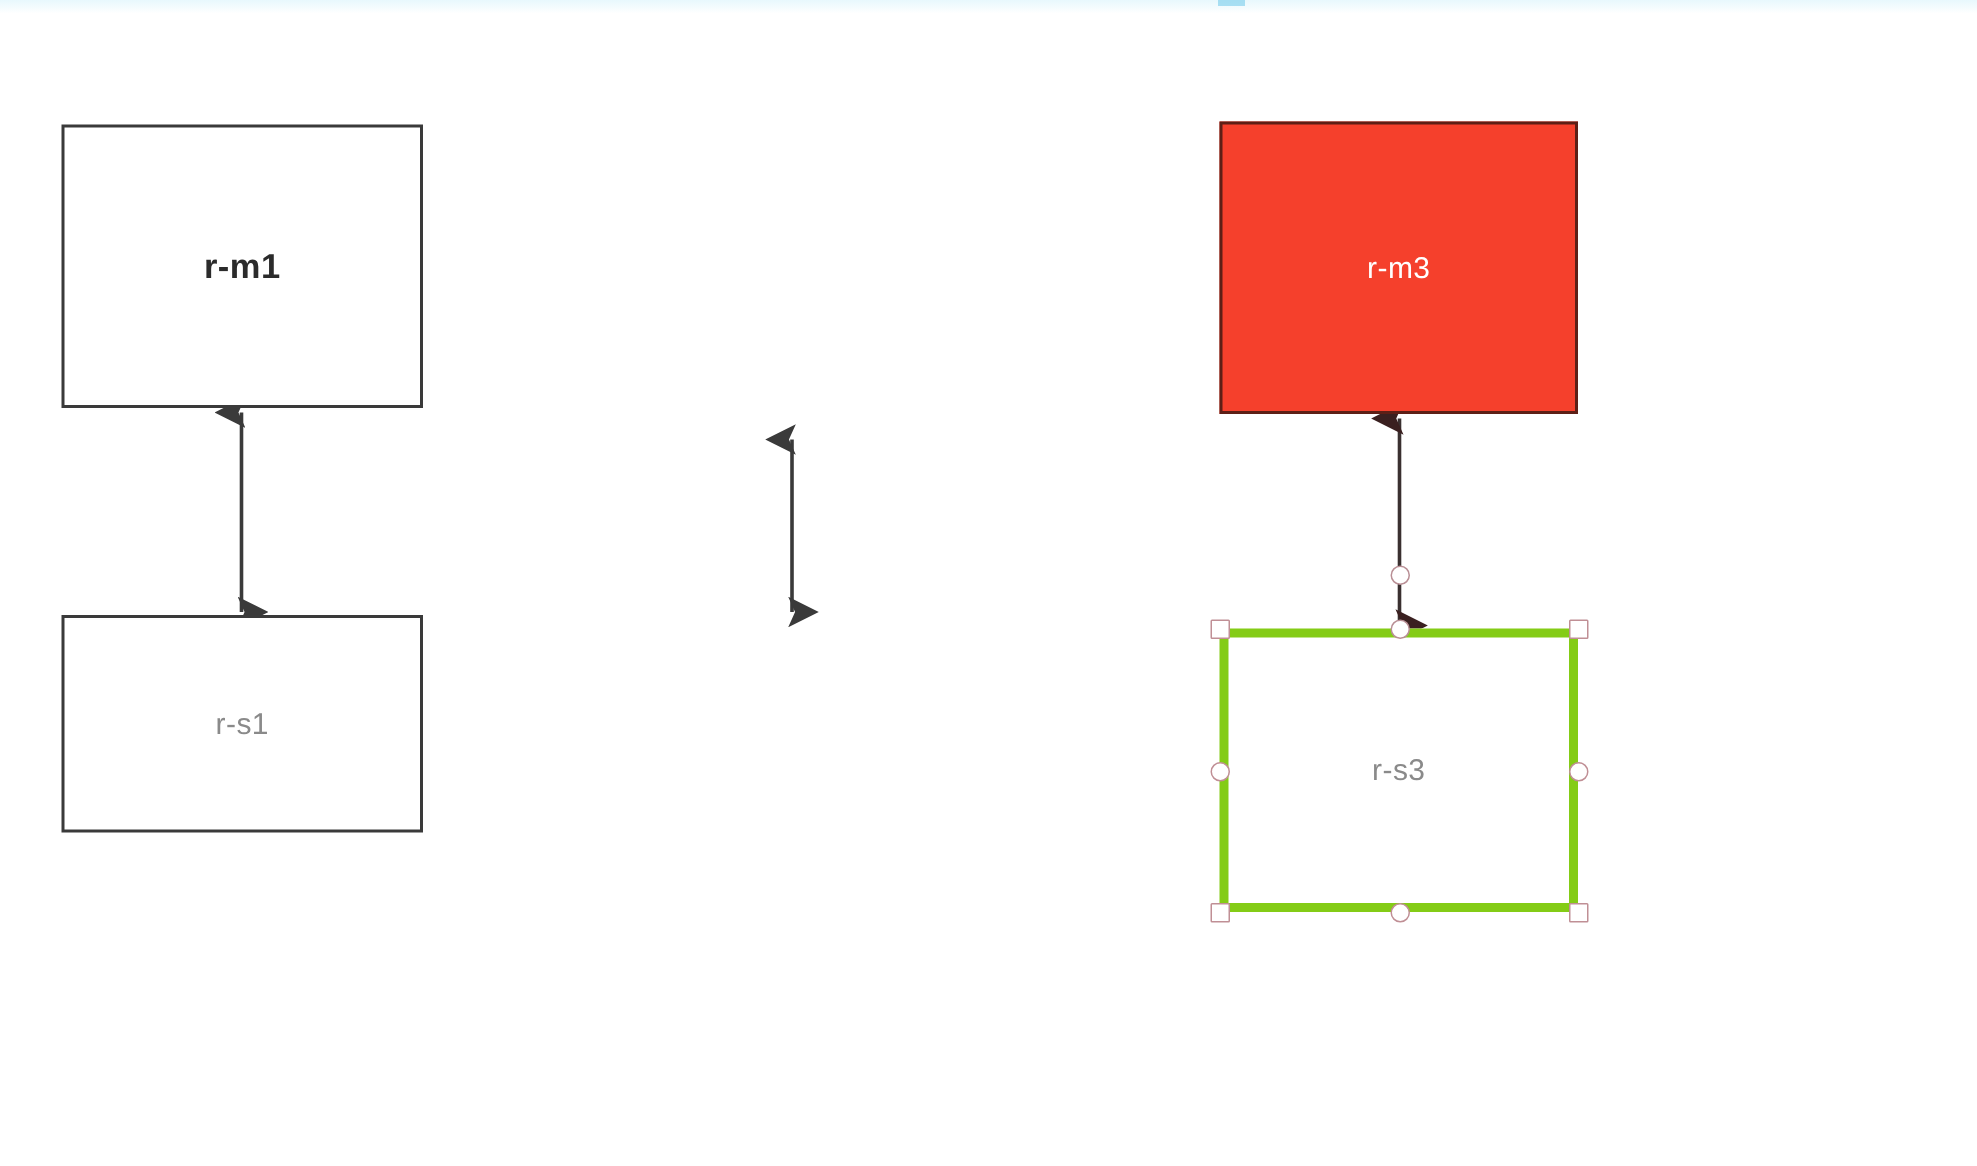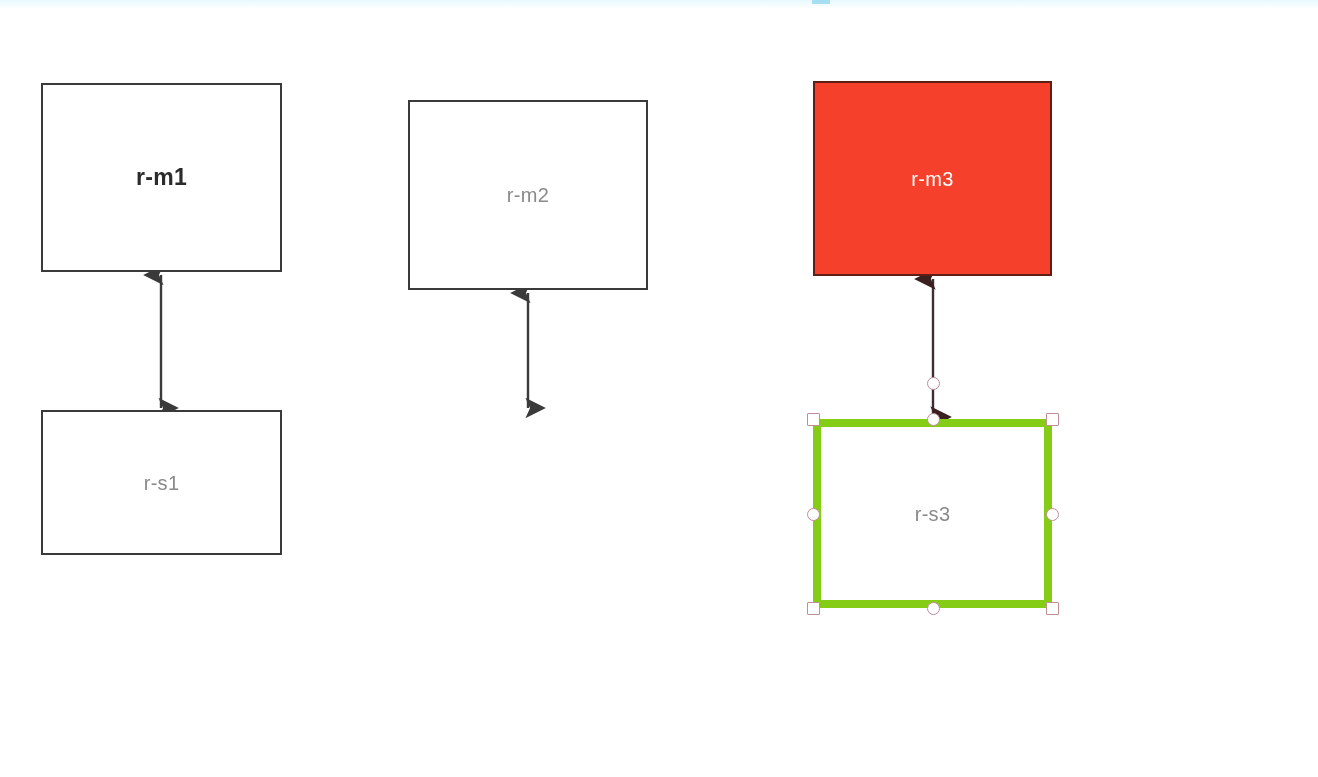--- a/index.html
+++ b/index.html
@@ -67,21 +67,21 @@
 
   
   .connector {
     position: absolute;
     pointer-events: none;
   }
   .connector svg { display: block; overflow: visible; }
 
   
   .node.selected {
-    border: 8px solid #84cc16;
+    border: 6px solid #84cc16;
     background: #ffffff;
   }
   .node.selected .label { color: #8a8a8a; }
 
   .handle {
     position: absolute;
     box-sizing: border-box;
     background: #ffffff;
     border: 1.8px solid #c08f95;
     z-index: 6;
@@ -152,23 +152,20 @@
   </div>
 
   <div class="node emphasis" style="left:41px;top:83px;width:241px;height:189px">
     <span class="label">r-m1</span>
   </div>
 
   <div class="node" style="left:41px;top:410px;width:241px;height:145px">
     <span class="label">r-s1</span>
   </div>
 
-  <div class="node" style="left:408px;top:100px;width:240px;height:190px">
-    <span class="label">r-m2</span>
-  </div>
 
 
   <div class="node filled-red" style="left:813px;top:81px;width:239px;height:195px">
     <span class="label">r-m3</span>
   </div>
 
   <div class="node selected" style="left:813px;top:419px;width:239px;height:189px">
     <span class="label">r-s3</span>
   </div>
 

